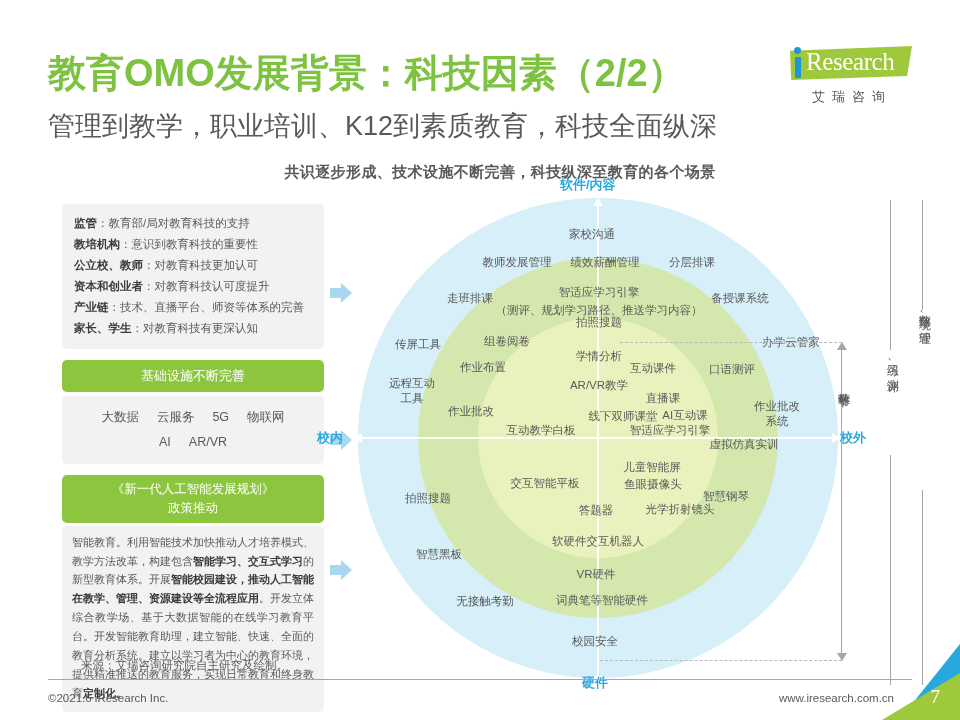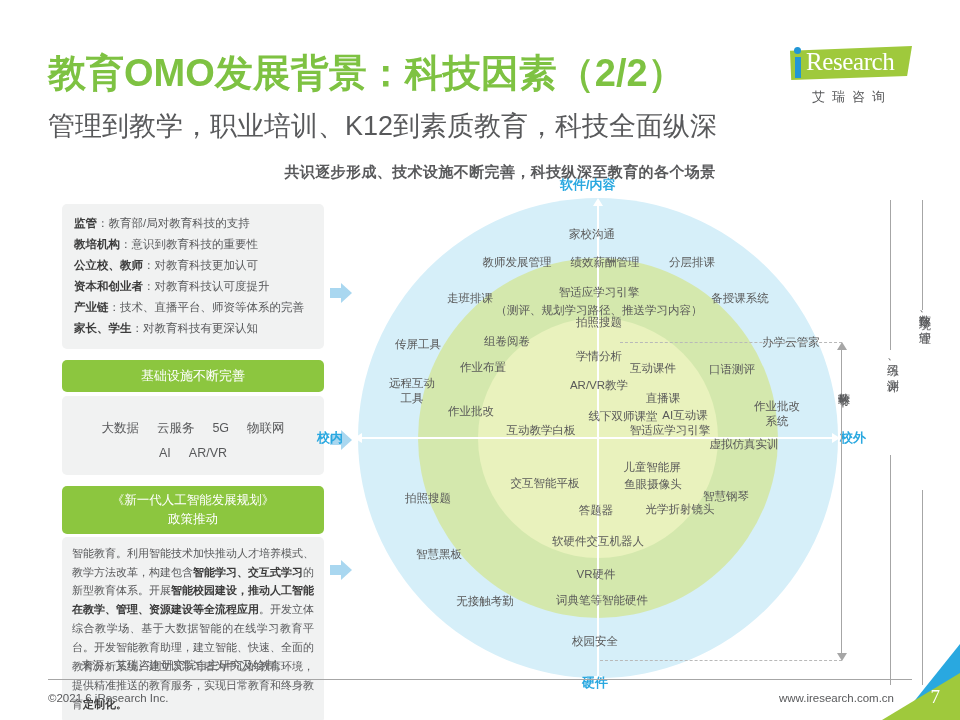--- a/index.html
+++ b/index.html
@@ -66,21 +66,21 @@
   }
   .grey-box {
     background: #f1f2f2; border-radius: 5px;
     padding: 9px 12px 10px 12px; margin-top: 4px;
   }
   .bullet-line { font-size: 11.5px; line-height: 1.82; color: #58595b; }
   .bullet-line b { color: #3b3b3b; font-weight: bold; }
 
   .infra-box {
     background: #f1f2f2; border-radius: 5px; margin-top: 4px;
-    padding: 20px 4px 10px 4px; text-align: center;
+    padding: 9px 4px 10px 4px; text-align: center;
     font-size: 12.5px; color: #58595b; line-height: 1.95;
   }
   .infra-row span { display: inline-block; margin: 0 9px; }
 
   .policy-head {
     background: #8cc63f; color: #ffffff; text-align: center;
     font-size: 12.5px; padding: 5px 4px; border-radius: 5px;
     line-height: 1.5;
   }
   .policy-body {

